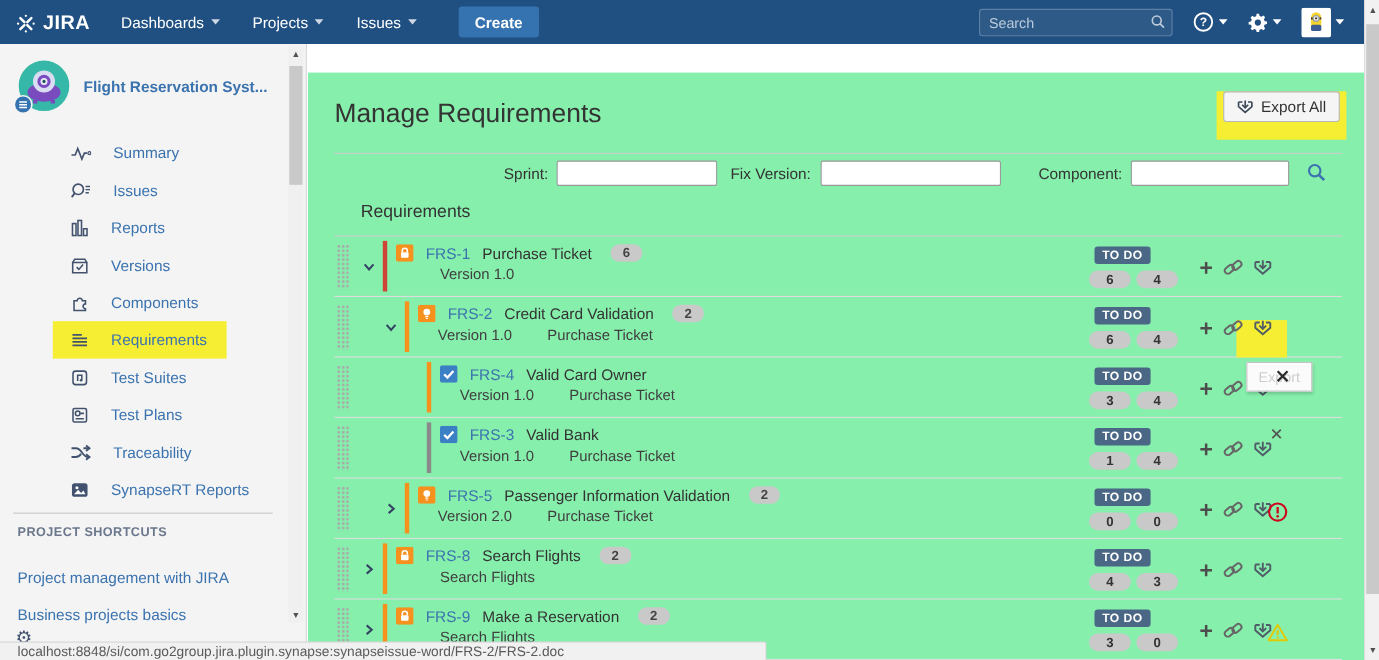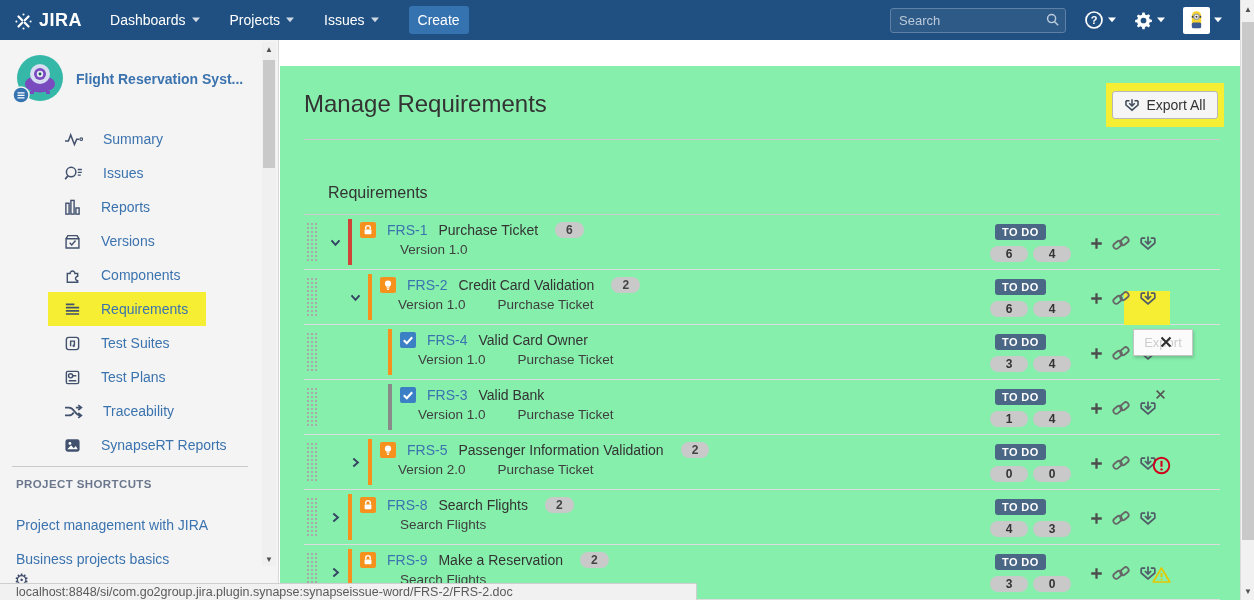--- a/index.html
+++ b/index.html
@@ -7,23 +7,23 @@
   body { font-family:"Liberation Sans", sans-serif; background:#fff; position:relative; }
   .icon { display:inline-flex; align-items:center; justify-content:center; line-height:0; }
 
   
   .topnav { position:absolute; left:0; top:0; width:1240px; height:40px; background:#205081;
             display:flex; align-items:center; color:#fff; z-index:30; }
   .logo { display:flex; align-items:flex-end; gap:6px; margin-left:14px; font-size:18px;
           font-weight:bold; color:#fff; letter-spacing:.5px; cursor:pointer; }
   .nav-menu { display:flex; align-items:flex-end; margin-left:28px; gap:30px; }
   .nav-item { display:flex; align-items:center; gap:6px; font-size:14px; color:#fff; cursor:pointer; }
-  .create-btn { margin-left:30px; background:#3572b0; color:#fff; border:none; border-radius:3px;
-                font-family:"Liberation Sans",sans-serif; font-size:14px; font-weight:normal;
-                padding:6px 9px; cursor:pointer; }
+  .create-btn { margin-left:38px; background:#3572b0; color:#fff; border:none; border-radius:3px;
+                font-family:"Liberation Sans",sans-serif; font-size:14px; font-weight:bold;
+                padding:6px 15px; cursor:pointer; }
   .nav-right { margin-left:auto; display:flex; align-items:center; gap:18px; margin-right:18px; }
   .nav-search { position:relative; }
   .nav-search input { width:176px; height:25px; background:#2e5a88; border:1px solid #5c80a6;
                       border-radius:3px; color:#e8eef5; font-size:13px; padding:0 26px 0 8px;
                       font-family:"Liberation Sans",sans-serif; }
   .nav-search input::placeholder { color:#bccbdb; }
   .nav-search .icon { position:absolute; right:6px; top:5px; }
   .nav-drop { display:flex; align-items:center; gap:4px; cursor:pointer; }
 
   
@@ -49,21 +49,21 @@
 
   
   .main-scroll { position:absolute; right:0; top:0; width:14px; height:600px; background:#f1f1f1;
                  border-left:1px solid #dcdcdc; z-index:40; }
   .main-scroll .thumb { position:absolute; left:1px; top:22px; width:12px; height:518px; background:#c9c9c9; }
 
   
   .content { position:absolute; left:280px; top:40px; width:1111px; bottom:0; background:#86efac;margin-top:26px; }
   .page-title { position:absolute; left:24px; top:24px; font-size:24px; font-weight:normal; color:#333; }
   .export-all-hl { position:absolute; left:826px; top:17px; width:118px; height:44px;
-                   background:#f6ee33; display:flex; align-items:center; justify-content:center; }
+                   background:#f6ee33; display:flex; align-items:flex-start; justify-content:center; }
   .export-all-btn { display:flex; align-items:center; gap:6px; background:#f5f5f5;
                     border:1px solid #b7b7b7; border-radius:3px; padding:5px 11px; font-size:14px;
                     color:#333; font-family:"Liberation Sans",sans-serif; cursor:pointer; }
   .head-divider { position:absolute; left:24px; top:73px; width:916px; border-top:1px solid #ccc; }
 
   .filter-bar { position:absolute; left:0; top:80px; width:960px; height:26px; }
   .filter-bar label { position:absolute; font-size:14px; color:#333; top:4px; }
   .filter-bar input { position:absolute; height:23px; border:1px solid #999; border-radius:2px;
                       background:#fff; font-size:13px; padding:0 5px; top:0;
                       font-family:"Liberation Sans",sans-serif; }
@@ -364,20 +364,34 @@
               <path d="M9 2.6v7.2"></path>
               <path d="M5.9 7l3.1 3.1L12.1 7"></path>
             </g>
           </svg>
       </span>
       <span>Export All</span>
     </button>
   </div>
   <div class="head-divider"></div>
 
+  <div class="filter-bar">
+    <label style="left:178px">Sprint:</label>
+    <input style="left: 226px; width: 146px;" value="">
+    <label style="left:384px">Fix Version:</label>
+    <input style="left: 466px; width: 164px;" value="">
+    <label style="left:664px">Component:</label>
+    <input style="left: 748px; width: 144px;" value="">
+    <span class="icon filter-search">
+      <svg viewBox="0 0 18 18" width="18" height="18">
+          <circle cx="7.2" cy="7.2" r="5.2" fill="none" stroke="#3b73af" stroke-width="2"></circle>
+          <path d="M11.2 11.2l4.6 4.6" stroke="#3b73af" stroke-width="2.4"></path>
+        </svg>
+    </span>
+  </div>
 
   <h2 class="section-title">Requirements</h2>
 
   <div class="req-table" id="req-table">
       <div class="req-row">
         <span class="drag-handle"></span>
         <span class="icon row-chevron" style="left: 25px;">
           <svg viewBox="0 0 12 12" width="13" height="13">
             <path d="M2.3 4l3.7 4.2L9.7 4" fill="none" stroke="#344563" stroke-width="1.8"></path>
           </svg>

